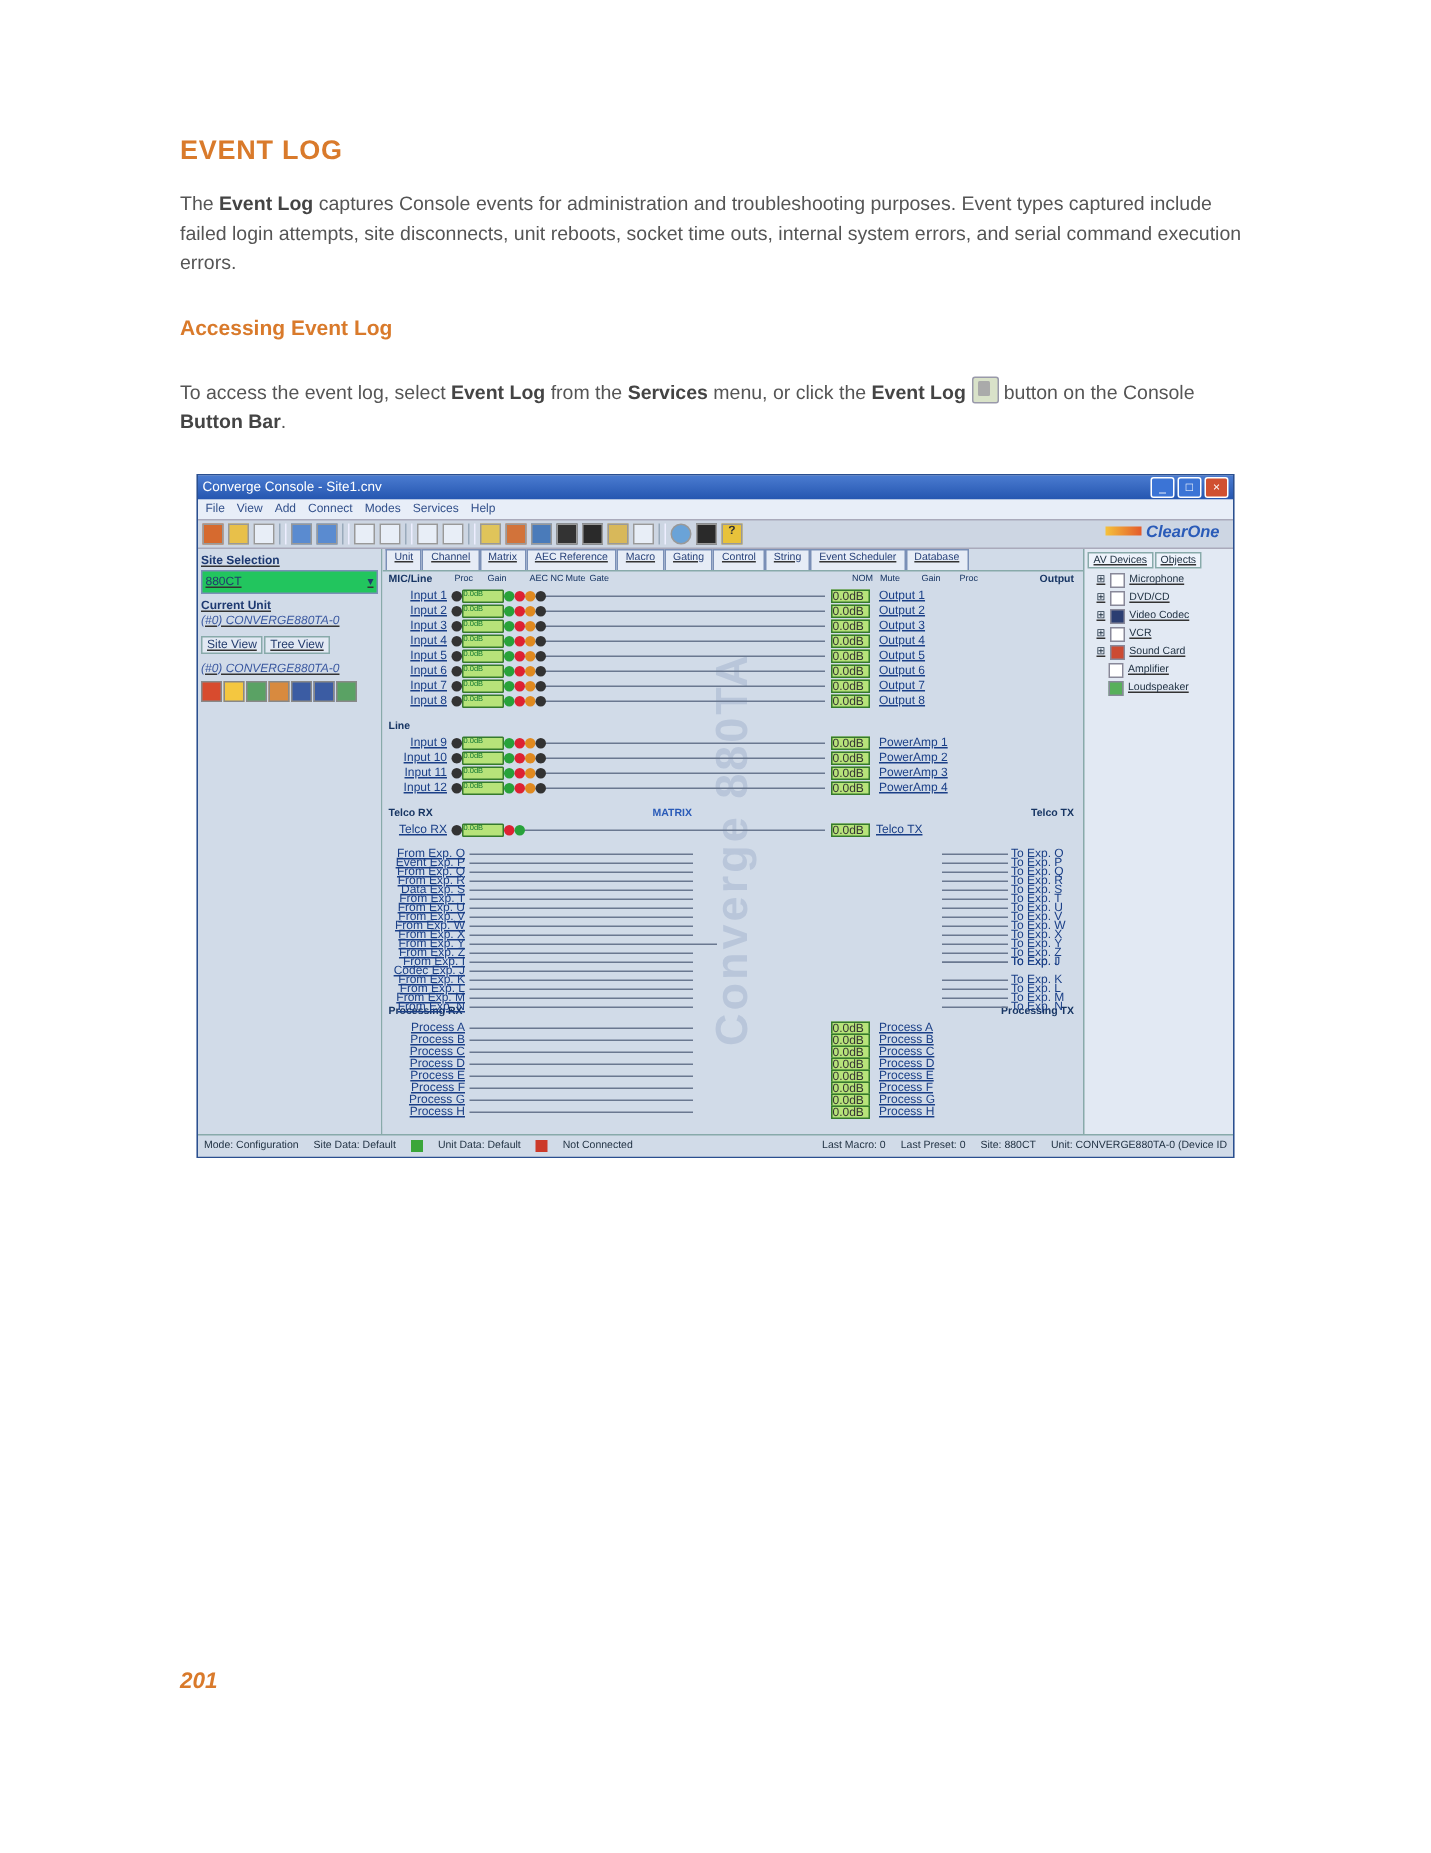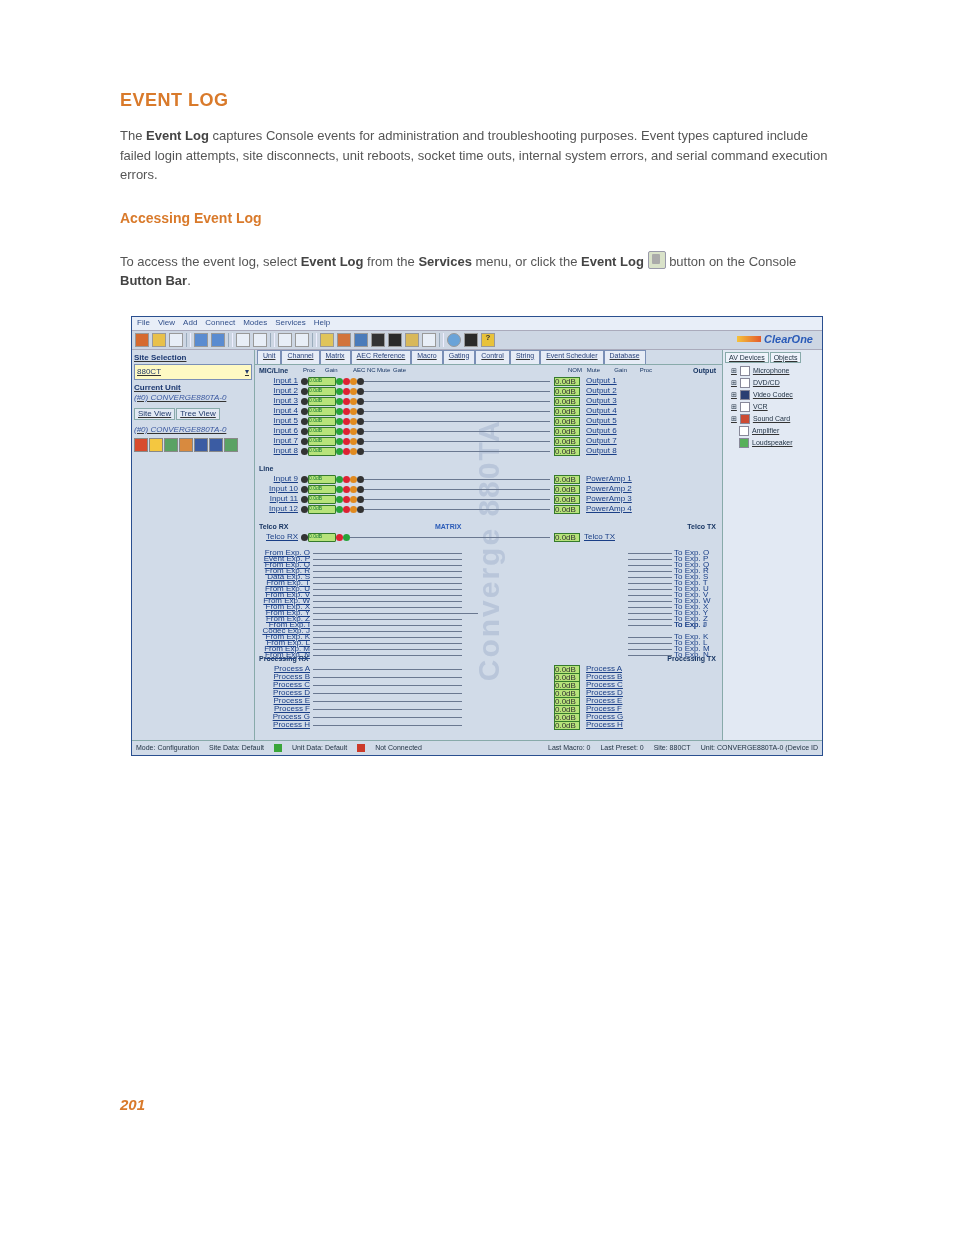--- a/index.html
+++ b/index.html
@@ -86,21 +86,21 @@
   .tb-sep{width:3px;height:14px;border-left:1px solid #9ab;border-right:1px solid #eef;}
   .brand{color:#2a5bb8;font-style:italic;font-weight:bold;font-size:11px;padding-right:6px;padding-left:46px;}
   .brand::before{content:"";display:inline-block;width:24px;height:6px;
     background:linear-gradient(90deg,#f5c23b,#e45b2b);margin-right:3px;vertical-align:1px;}
   .workspace{display:flex;height:390px;text-decoration:underline;}
   .leftpanel{
     width:118px;background:#d1dbe8;border-right:1px solid #8aa;
     padding:2px;color:#223a6b;
   }
   .lp-label{font-weight:bold;color:#1d3971;margin:2px 0;}
-  .lp-select{width:112px;height:14px;background:#fef9c3;border:1px solid #7a8fb6;
+  .lp-select{width:112px;height:14px;background:#22c55e;border:1px solid #7a8fb6;
     display:flex;align-items:center;justify-content:space-between;padding:0 2px;}
   .lp-item{color:#3a58a0;margin:2px 0;}
   .lp-tabs{display:flex;gap:1px;margin:6px 0;}
   .lp-tab{border:1px solid #8aa;background:#e2e9f3;padding:1px 3px;}
   .lp-iconbar{display:flex;gap:1px;margin-top:4px;}
   .lp-chip{width:12px;height:12px;border:1px solid #888;}
   .lp-chip.red{background:#d84b2e;}
   .lp-chip.y{background:#f4c740;}
   .centerpanel{
     flex:1;background:#d1dbe8;position:relative;overflow:hidden;
@@ -157,20 +157,30 @@
 
 <h2 class="sub-title">Accessing Event Log</h2>
 
 <p class="body-text">
   <span>To access the event log, select </span><strong>Event Log</strong><span> from the </span><strong>Services</strong><span> menu, or click the </span><strong>Event Log</strong>
   <span class="icon-inline"></span>
   <span> button on the Console </span><strong>Button Bar</strong><span>.</span>
 </p>
 
 <div class="app-window">
+  <div class="titlebar">
+    <span>
+      <span>Converge Console - </span><span>Site1.cnv</span>
+    </span>
+    <span class="wbtns">
+      <span class="wbtn min">_</span>
+      <span class="wbtn max">□</span>
+      <span class="wbtn close">×</span>
+    </span>
+  </div>
 
   <div class="menubar">
     <span>File</span>
     <span>View</span>
     <span>Add</span>
     <span>Connect</span>
     <span>Modes</span>
     <span>Services</span>
     <span>Help</span>
   </div>

